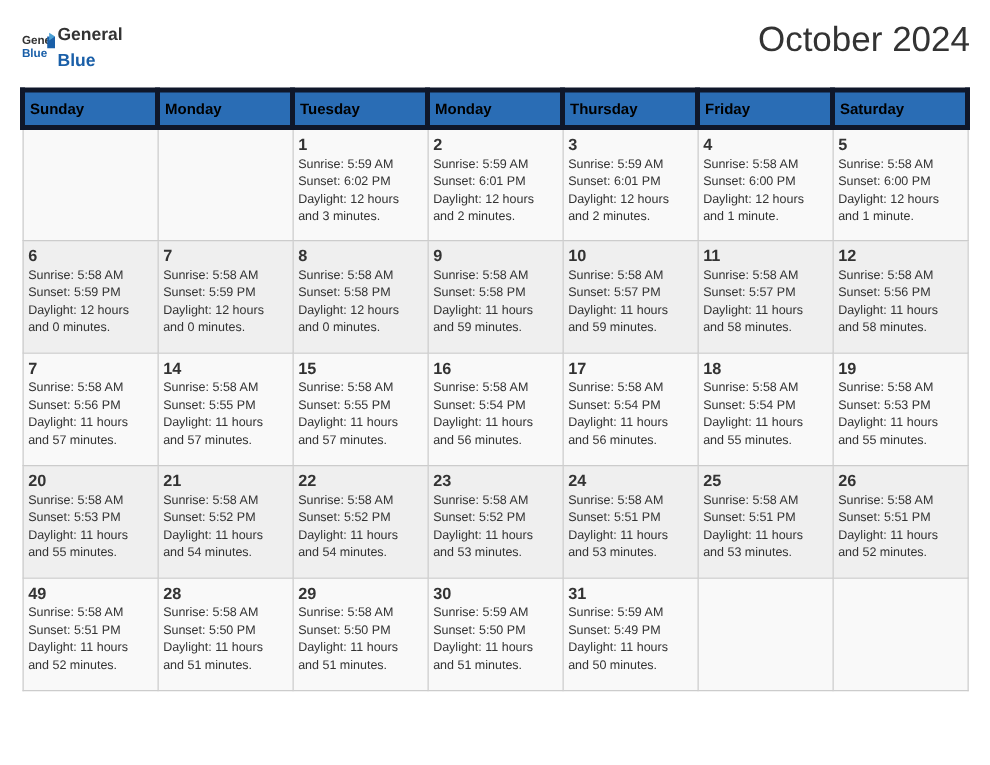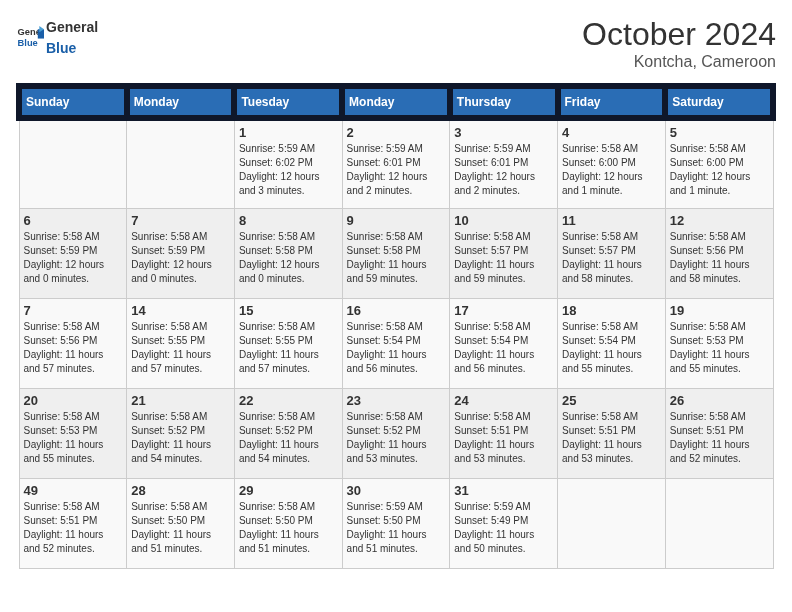--- a/index.html
+++ b/index.html
@@ -23,41 +23,41 @@
       font-weight: bold;
       color: #1a5fa8;
     }
     .logo-icon {
       width: 28px;
       height: 28px;
       margin-right: 2px;
     }
     .title-block { text-align: right; }
     .month-year {
-      font-size: 32px;
+      font-size: 28px;
       font-weight: 300;
       color: #333;
     }
     .location {
       font-size: 16px;
       color: #555;
     }
     table {
       width: 100%;
       border-collapse: collapse;
       table-layout: fixed;
     }
     thead tr th {
       background-color: #2a6db5;
-      color: #ffffff;
+      color: #000000;
       font-size: 12px;
       font-weight: bold;
       padding: 6px 4px;
       text-align: left;
-      border: 6px solid #0f172a;
+      border: 4px solid #0f172a;
     }
     tbody tr td {
       border: 1px solid #ccc;
       vertical-align: top;
       padding: 4px 4px;
       font-size: 10px;
       color: #333;
       min-height: 80px;
       height: 90px;
     }
@@ -92,21 +92,20 @@
       <polygon points="28,8 36,8 36,20 28,20" fill="#1a5fa8"></polygon>
       <polygon points="30,4 36,8 30,12" fill="#4a9fd4"></polygon>
     </svg>
     <div>
       <span style="color:#333; font-size:14px; font-weight:bold;">General</span><br>
       <span style="color:#1a5fa8; font-size:14px; font-weight:bold;">Blue</span>
     </div>
   </div>
   <div class="title-block">
     <div class="month-year">October 2024</div>
-    <div class="location">Kontcha, Cameroon</div>
   </div>
 </div>
 
 <table>
   <thead>
     <tr id="header-row">
         <th>Sunday</th>
         <th>Monday</th>
         <th>Tuesday</th>
         <th>Monday</th>

